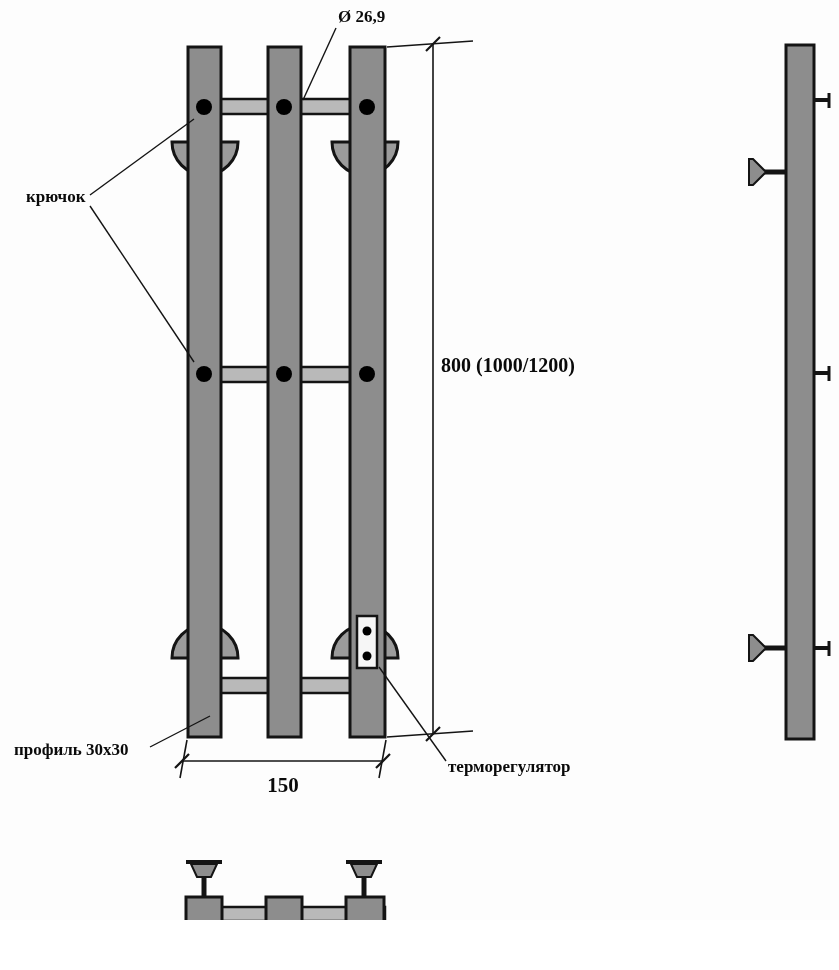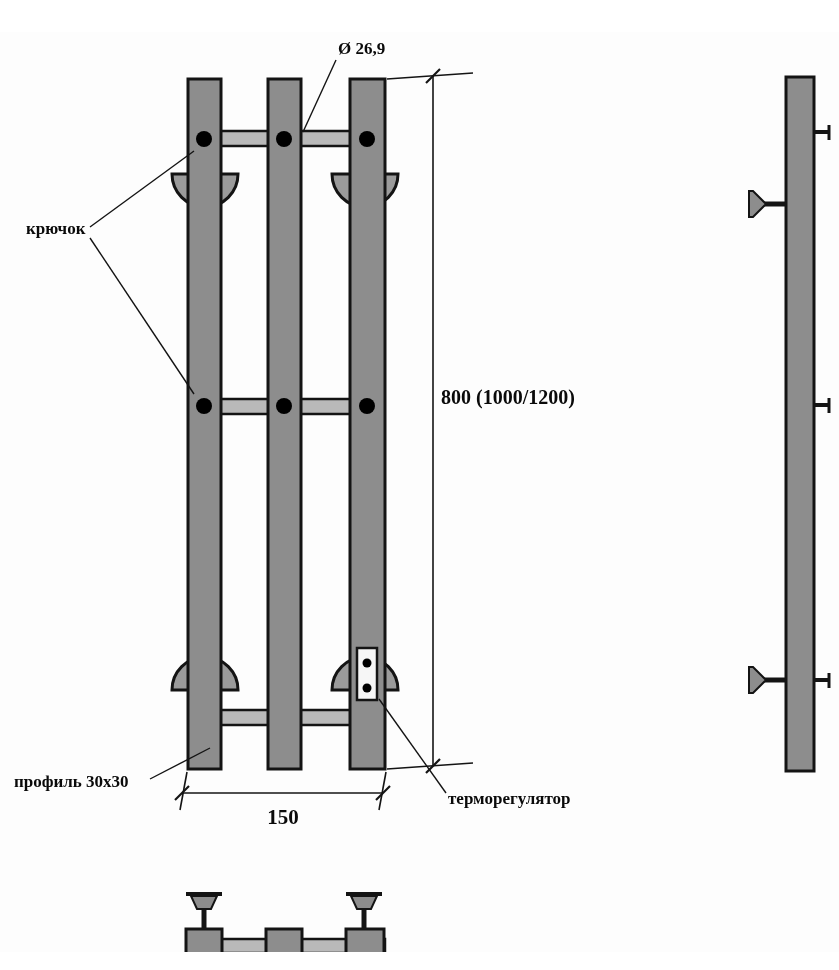--- a/index.html
+++ b/index.html
@@ -1,16 +1,16 @@
 <!DOCTYPE html>
 <html style="--c-background: #fdfdfd; --c-bar_fill: #8d8d8d; --c-rail_fill: #b9b9b9; --c-hook_fill: #9b9b9b; --c-outline: #141414; --c-hole: #000000;"><head>
 <meta charset="utf-8">
 <style>
   html,body{margin:0;padding:0;background:#ffffff;}
-  .canvas{position:relative;width:839px;height:920px;background:var(--c-background,#fdfdfd);overflow:hidden;margin-top:32px;}
+  .canvas{position:relative;width:839px;height:920px;background:var(--c-background,#fdfdfd);overflow:hidden;}
   svg{display:block;}
   .bar{fill:var(--c-bar_fill,#8d8d8d);stroke:var(--c-outline,#141414);stroke-width:3;}
   .rail{fill:var(--c-rail_fill,#b9b9b9);stroke:var(--c-outline,#141414);stroke-width:2.5;}
   .hook{fill:var(--c-hook_fill,#9b9b9b);stroke:var(--c-outline,#141414);stroke-width:3;}
   .hole{fill:var(--c-hole,#000);stroke:none;}
   .thermo{fill:#f6f6f6;stroke:var(--c-outline,#141414);stroke-width:2.5;}
   .dim{stroke:var(--c-outline,#141414);stroke-width:1.6;fill:none;}
   .leader{stroke:var(--c-outline,#141414);stroke-width:1.4;fill:none;}
   .tick{stroke:var(--c-outline,#141414);stroke-width:2.2;}
   .pin{stroke:var(--c-outline,#141414);stroke-width:4;}

